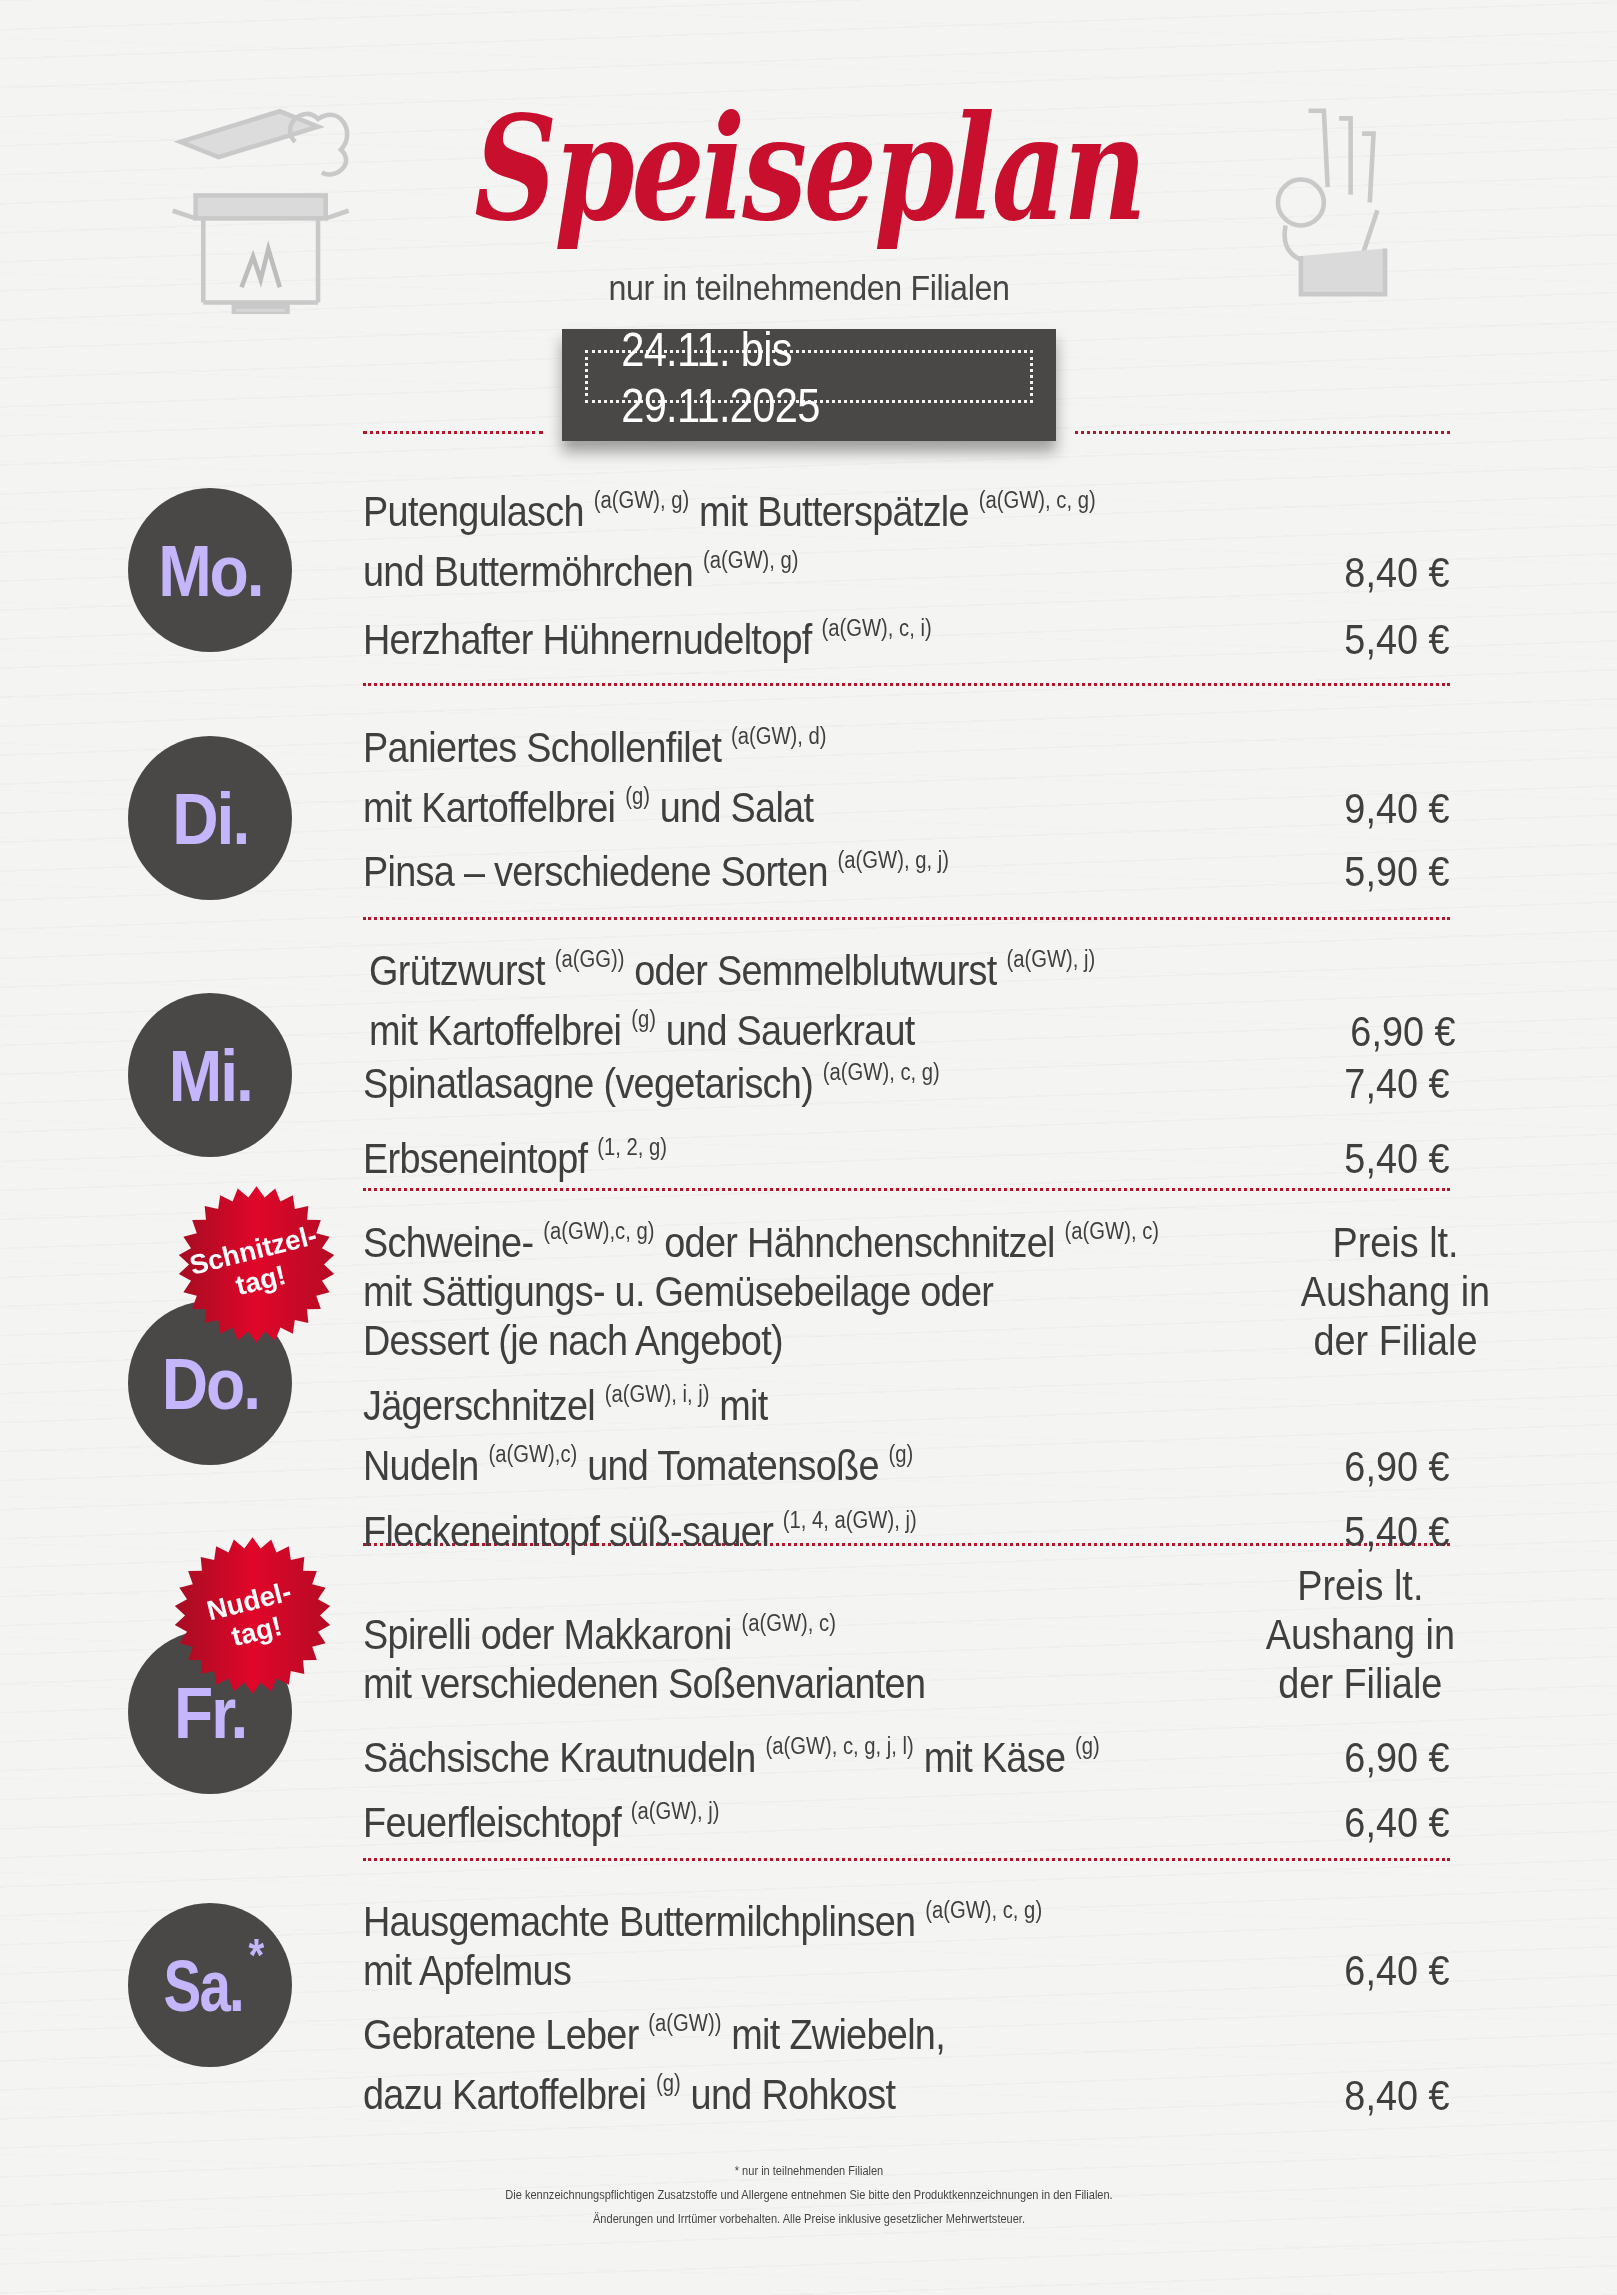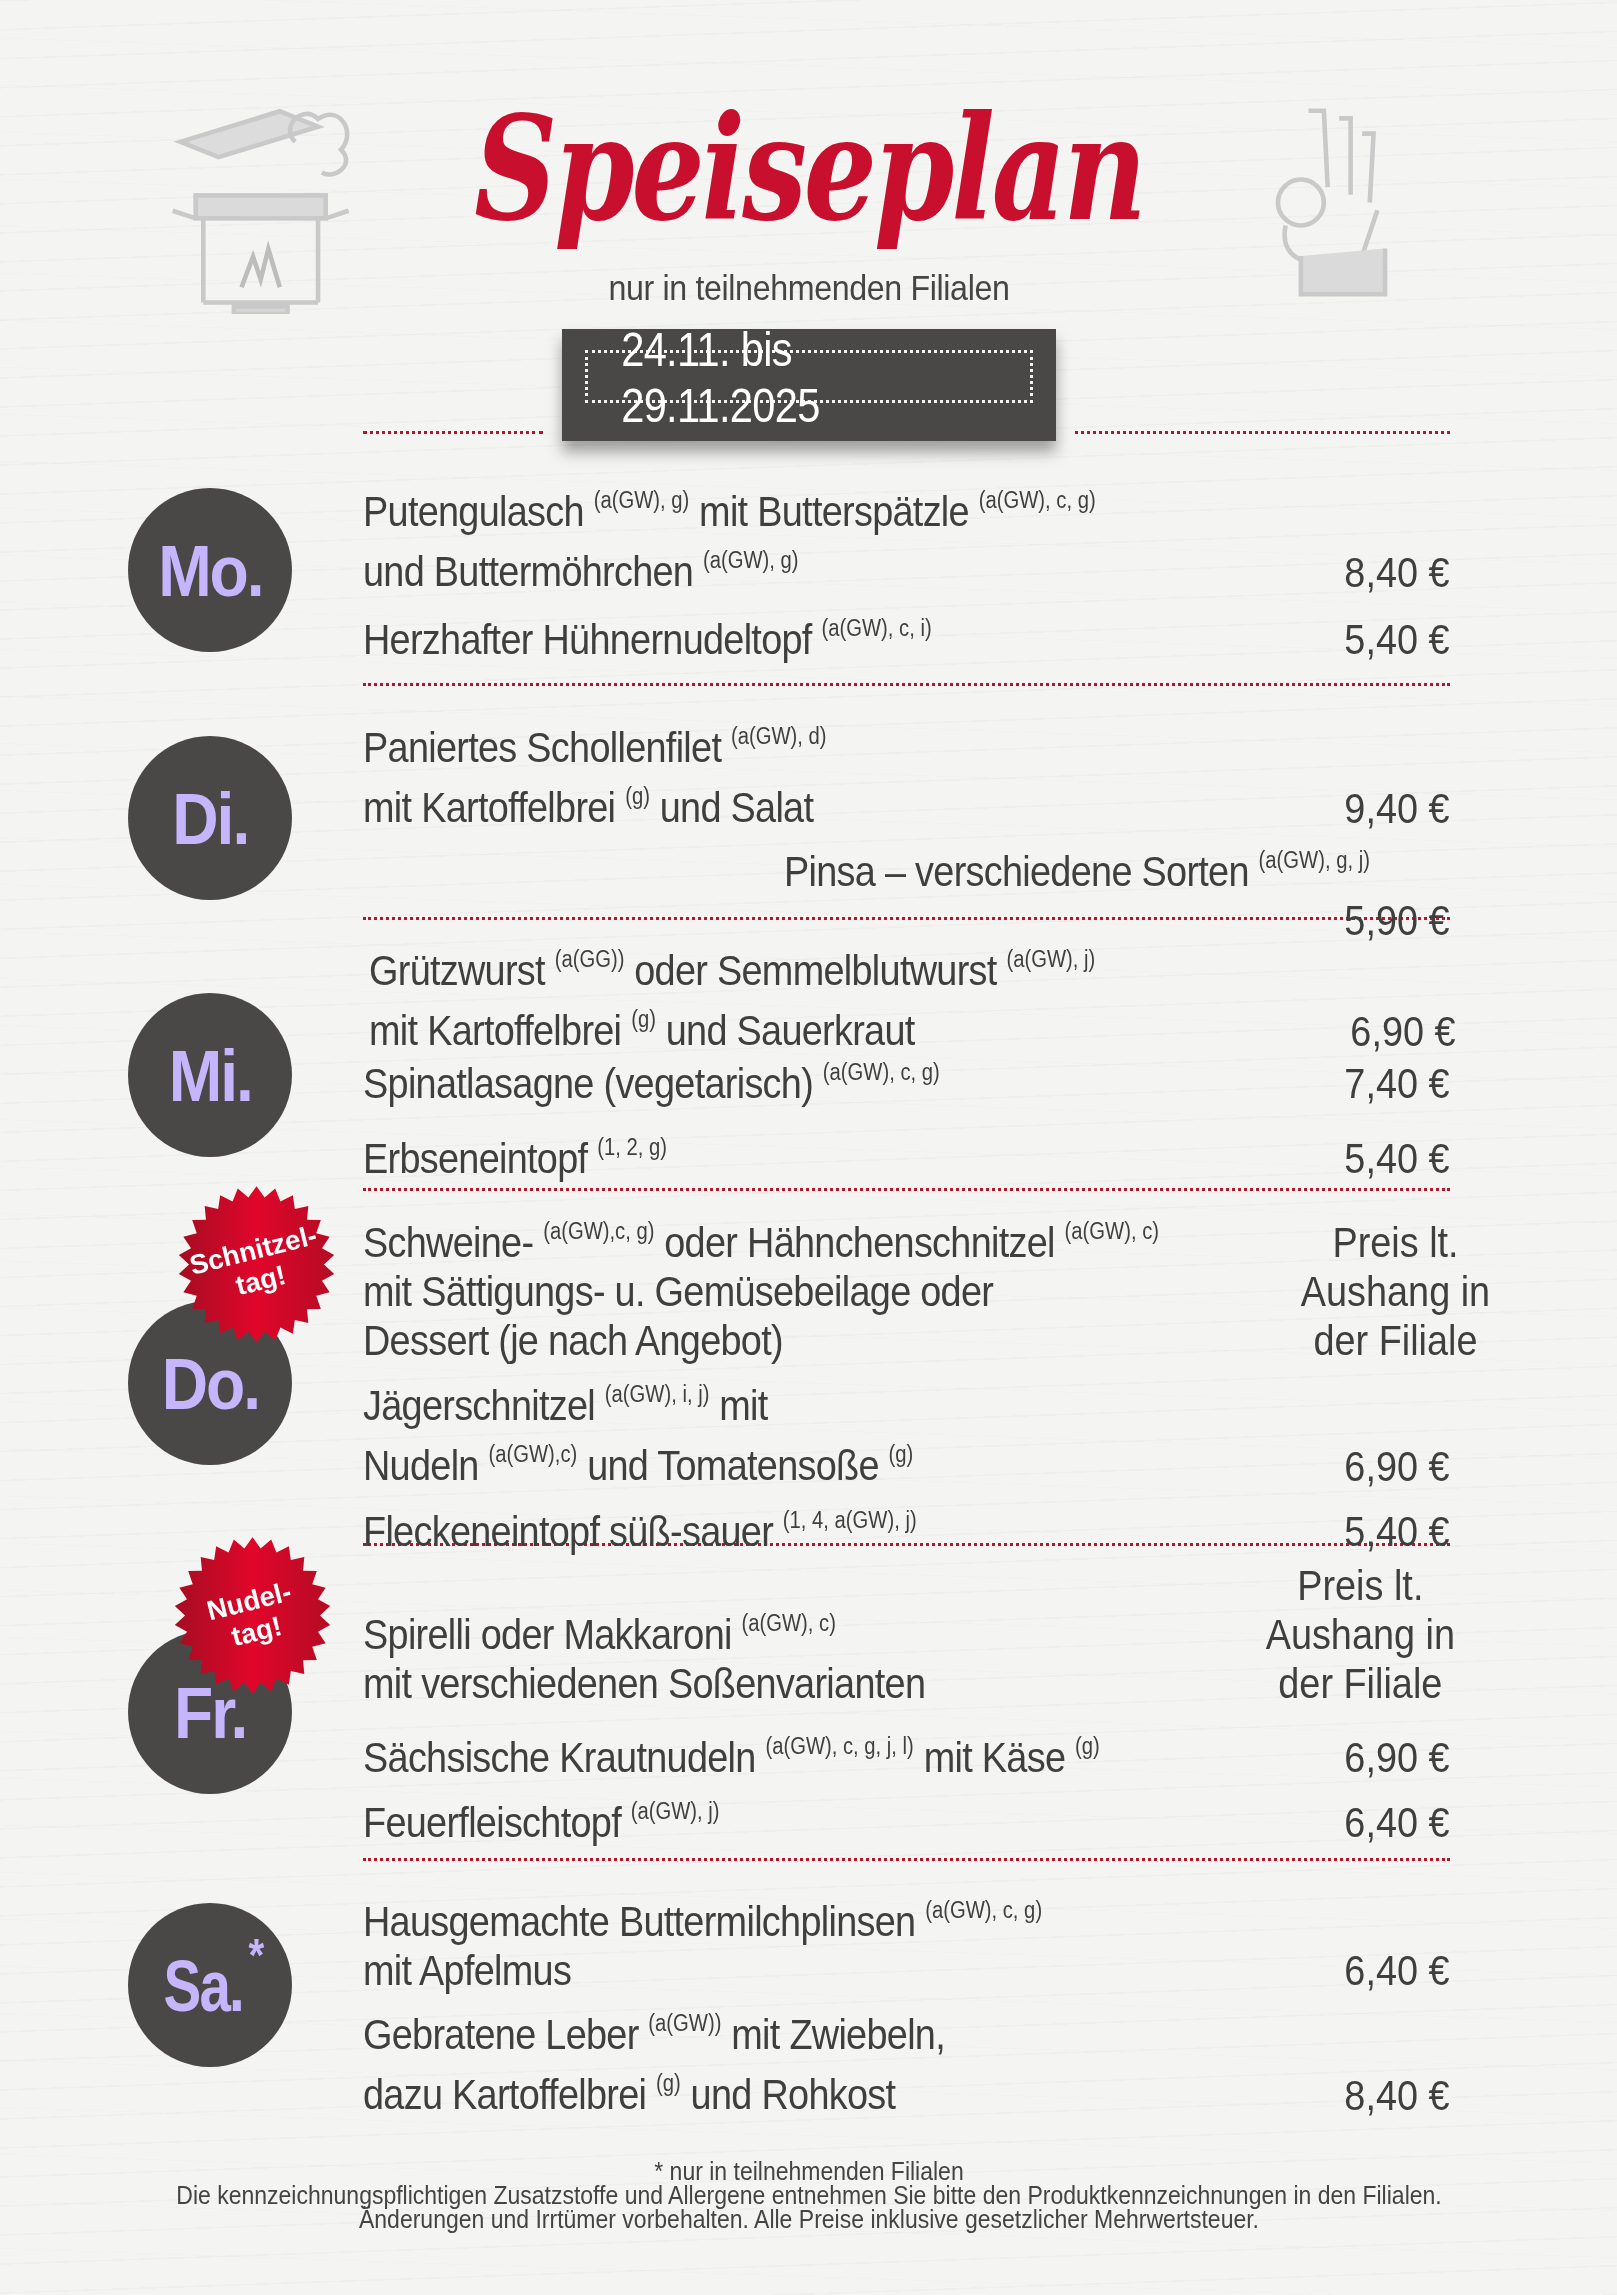--- a/index.html
+++ b/index.html
@@ -89,21 +89,21 @@
     }
     .price-note {
       font-size: 43px; line-height: 49px; color: #3f3f3f; text-align: center;
       transform: scaleX(0.88); transform-origin: right top; width: 222px;
       position: relative; left: 7.7px;
     }
 
     
     .footer {
       left: 0; width: 1618px; top: 2159px; text-align: center;
-      font-size: 25px; line-height: 24px; color: #444;
+      font-size: 12px; line-height: 24px; color: #444;
     }
     .footer div { transform: scaleX(0.92); }
   </style>
 </head>
 <body>
 
 <div class="abs deco-pot">
   <svg width="199" height="218" viewBox="0 0 260 285" fill="none" stroke="#c9c9c9" stroke-width="6">
     <path d="M20 60 L150 20 L200 40 L70 80 Z" fill="#dcdcdc"></path>
     <path d="M170 60 C150 40 180 10 200 30 C230 10 250 50 230 70 C250 90 220 110 205 100"></path>
@@ -194,21 +194,21 @@
     <div class="price" style="white-space: pre;">5,40 €</div>
   </div>
 
 <div class="abs item" style="top:712px;">
     <div class="item-text">
       <div><span>Paniertes Schollenfilet </span><span class="al">(a(GW), d)</span></div>
       <div><span>mit Kartoffelbrei </span><span class="al">(g)</span><span> und Salat</span></div>
     </div>
     <div class="price" style="white-space: pre;">9,40 €</div>
   </div>
-<div class="abs item" style="top:836px;flex-direction:column;">
+<div class="abs item" style="top:836px;">
     <div class="item-text">
       <div><span>Pinsa – verschiedene Sorten </span><span class="al">(a(GW), g, j)</span></div>
     </div>
     <div class="price" style="white-space: pre;">5,90 €</div>
   </div>
 
 <div class="abs item" style="top:935px;margin-left:6px;">
     <div class="item-text">
       <div><span>Grützwurst </span><span class="al">(a(GG))</span><span> oder Semmelblutwurst </span><span class="al">(a(GW), j)</span></div>
       <div><span>mit Kartoffelbrei </span><span class="al">(g)</span><span> und Sauerkraut</span></div>

